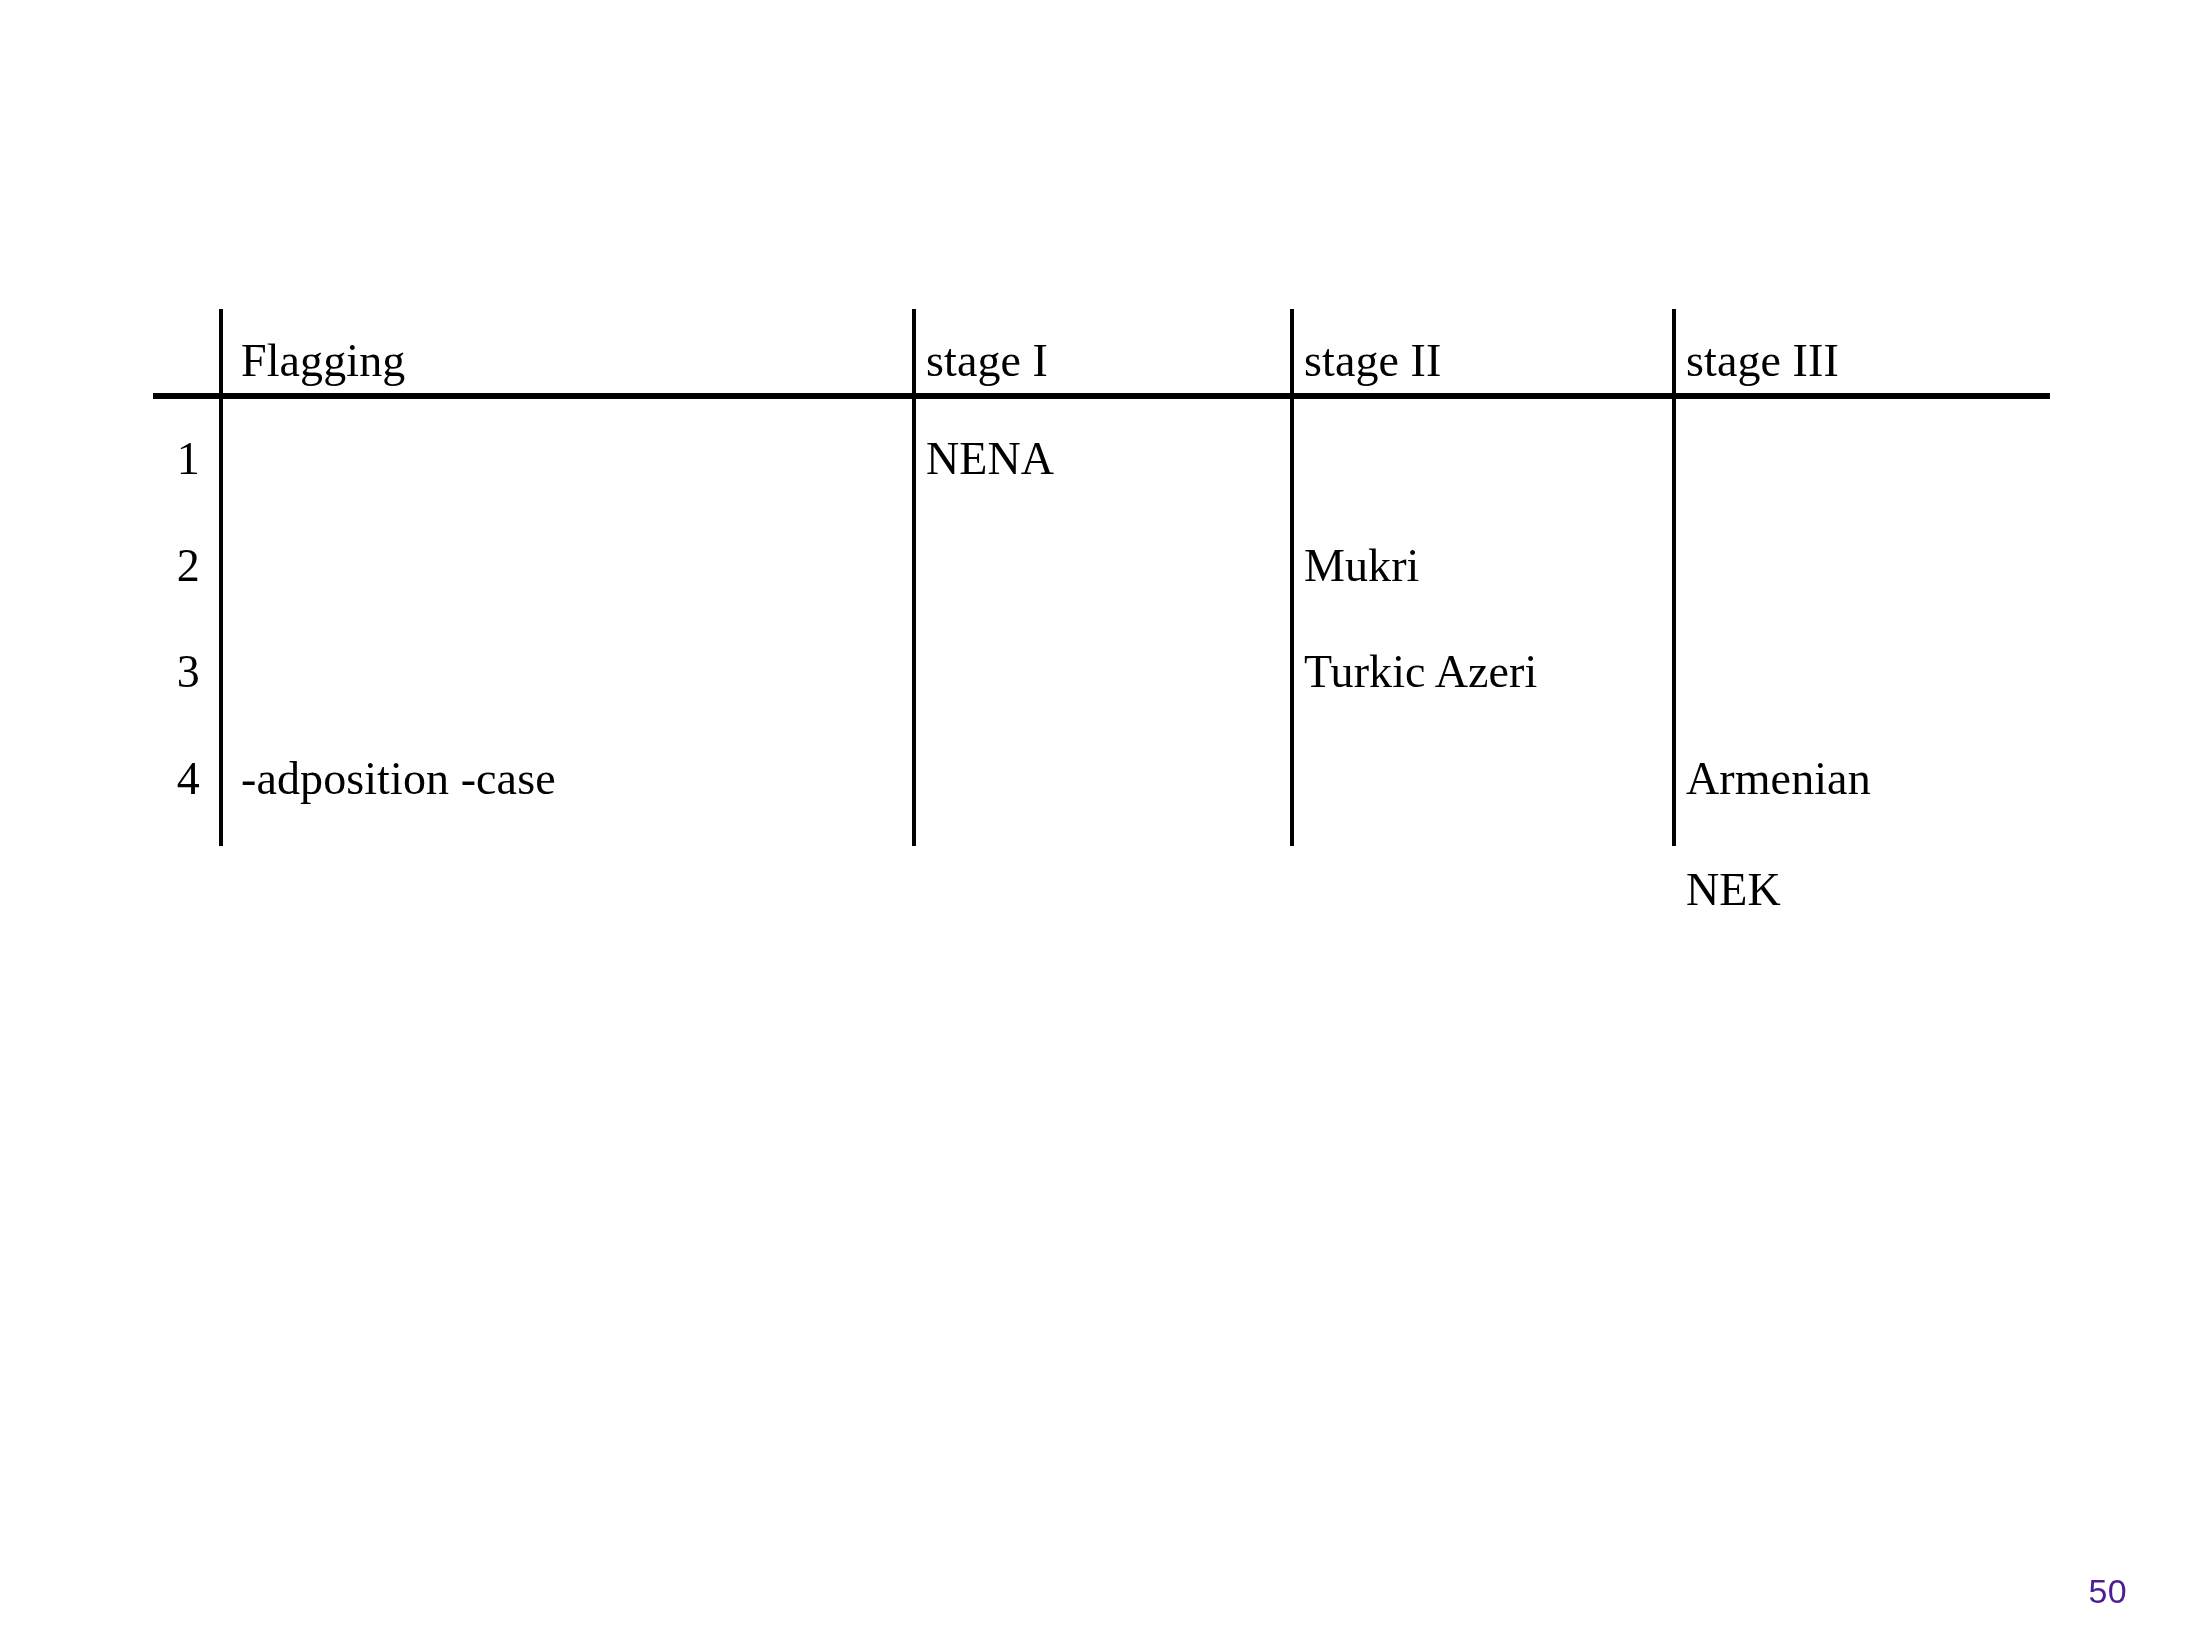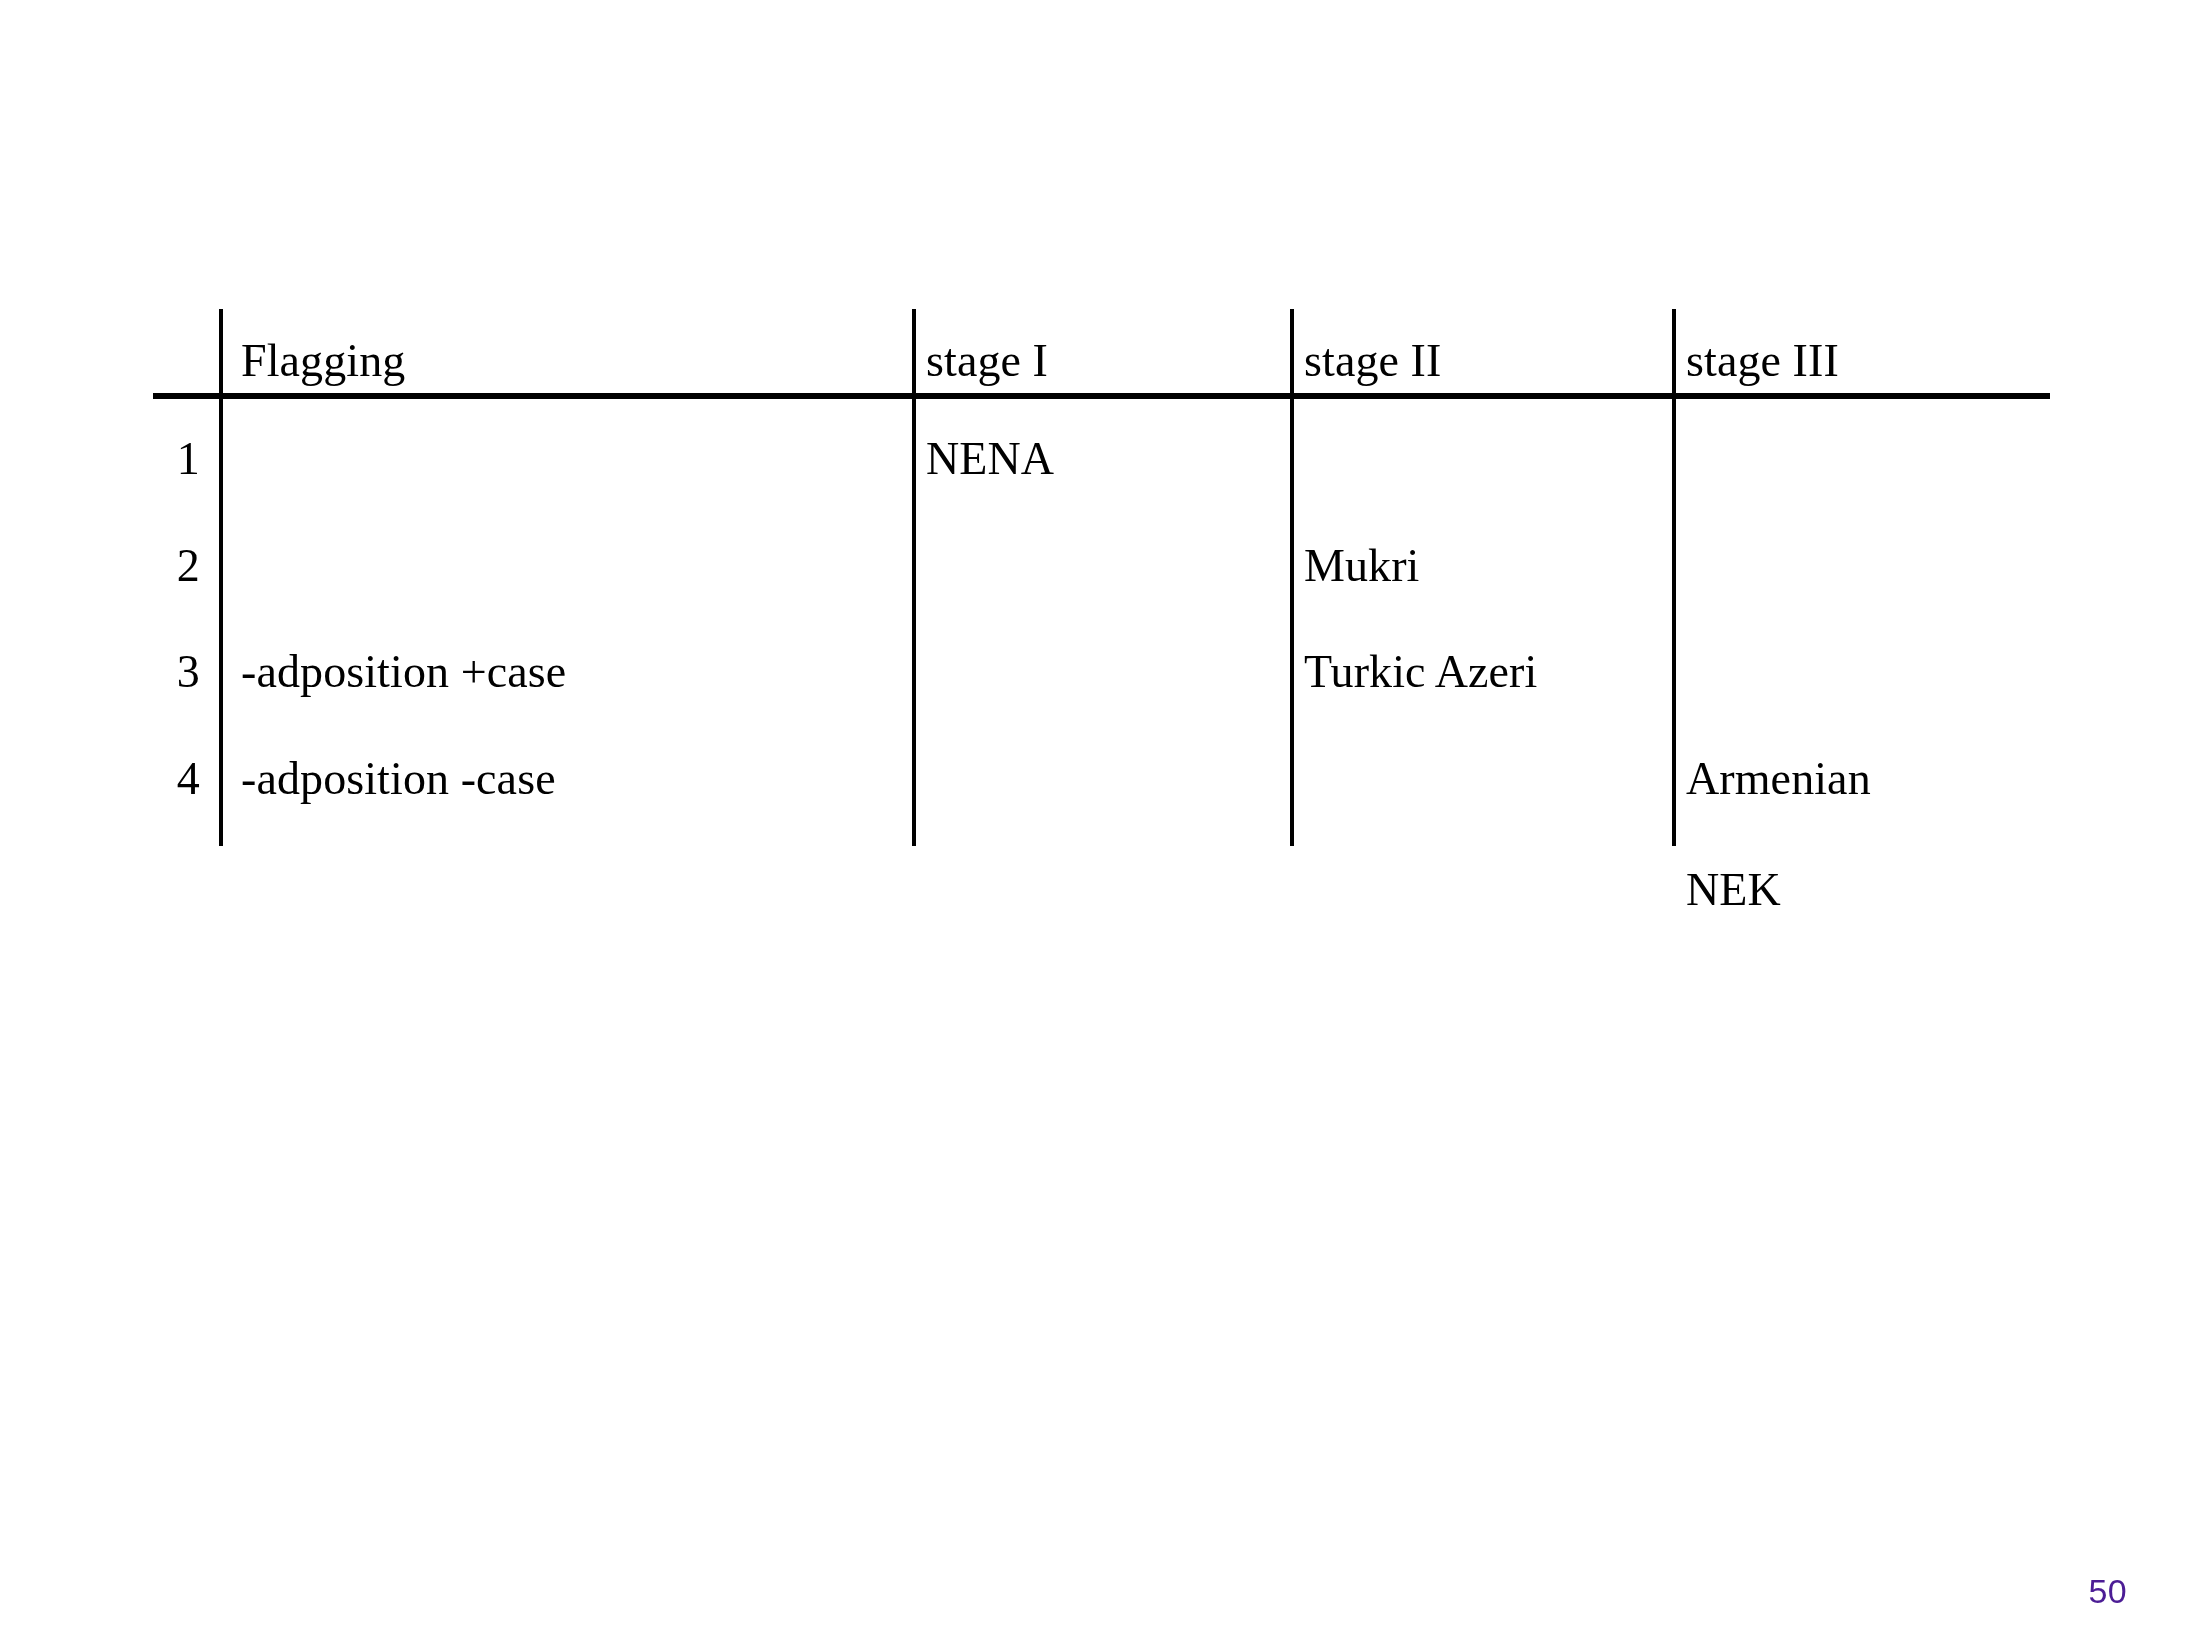--- a/index.html
+++ b/index.html
@@ -123,21 +123,20 @@
     <div class="cell r1 col-s1">NENA</div>
     <div class="cell r1 col-s2"></div>
     <div class="cell r1 col-s3"></div>
 
     <div class="rownum rn-col r2">2</div>
     <div class="cell r2 col-s1"></div>
     <div class="cell r2 col-s2">Mukri</div>
     <div class="cell r2 col-s3"></div>
 
     <div class="rownum rn-col r3">3</div>
-    <div class="cell r3 col-flag">-adposition +case</div>
     <div class="cell r3 col-s1"></div>
     <div class="cell r3 col-s2">Turkic Azeri</div>
     <div class="cell r3 col-s3"></div>
 
     <div class="rownum rn-col r4">4</div>
     <div class="cell r4 col-flag">-adposition -case</div>
     <div class="cell r4 col-s1"></div>
     <div class="cell r4 col-s2"></div>
     <div class="cell r4 col-s3">Armenian</div>
 

